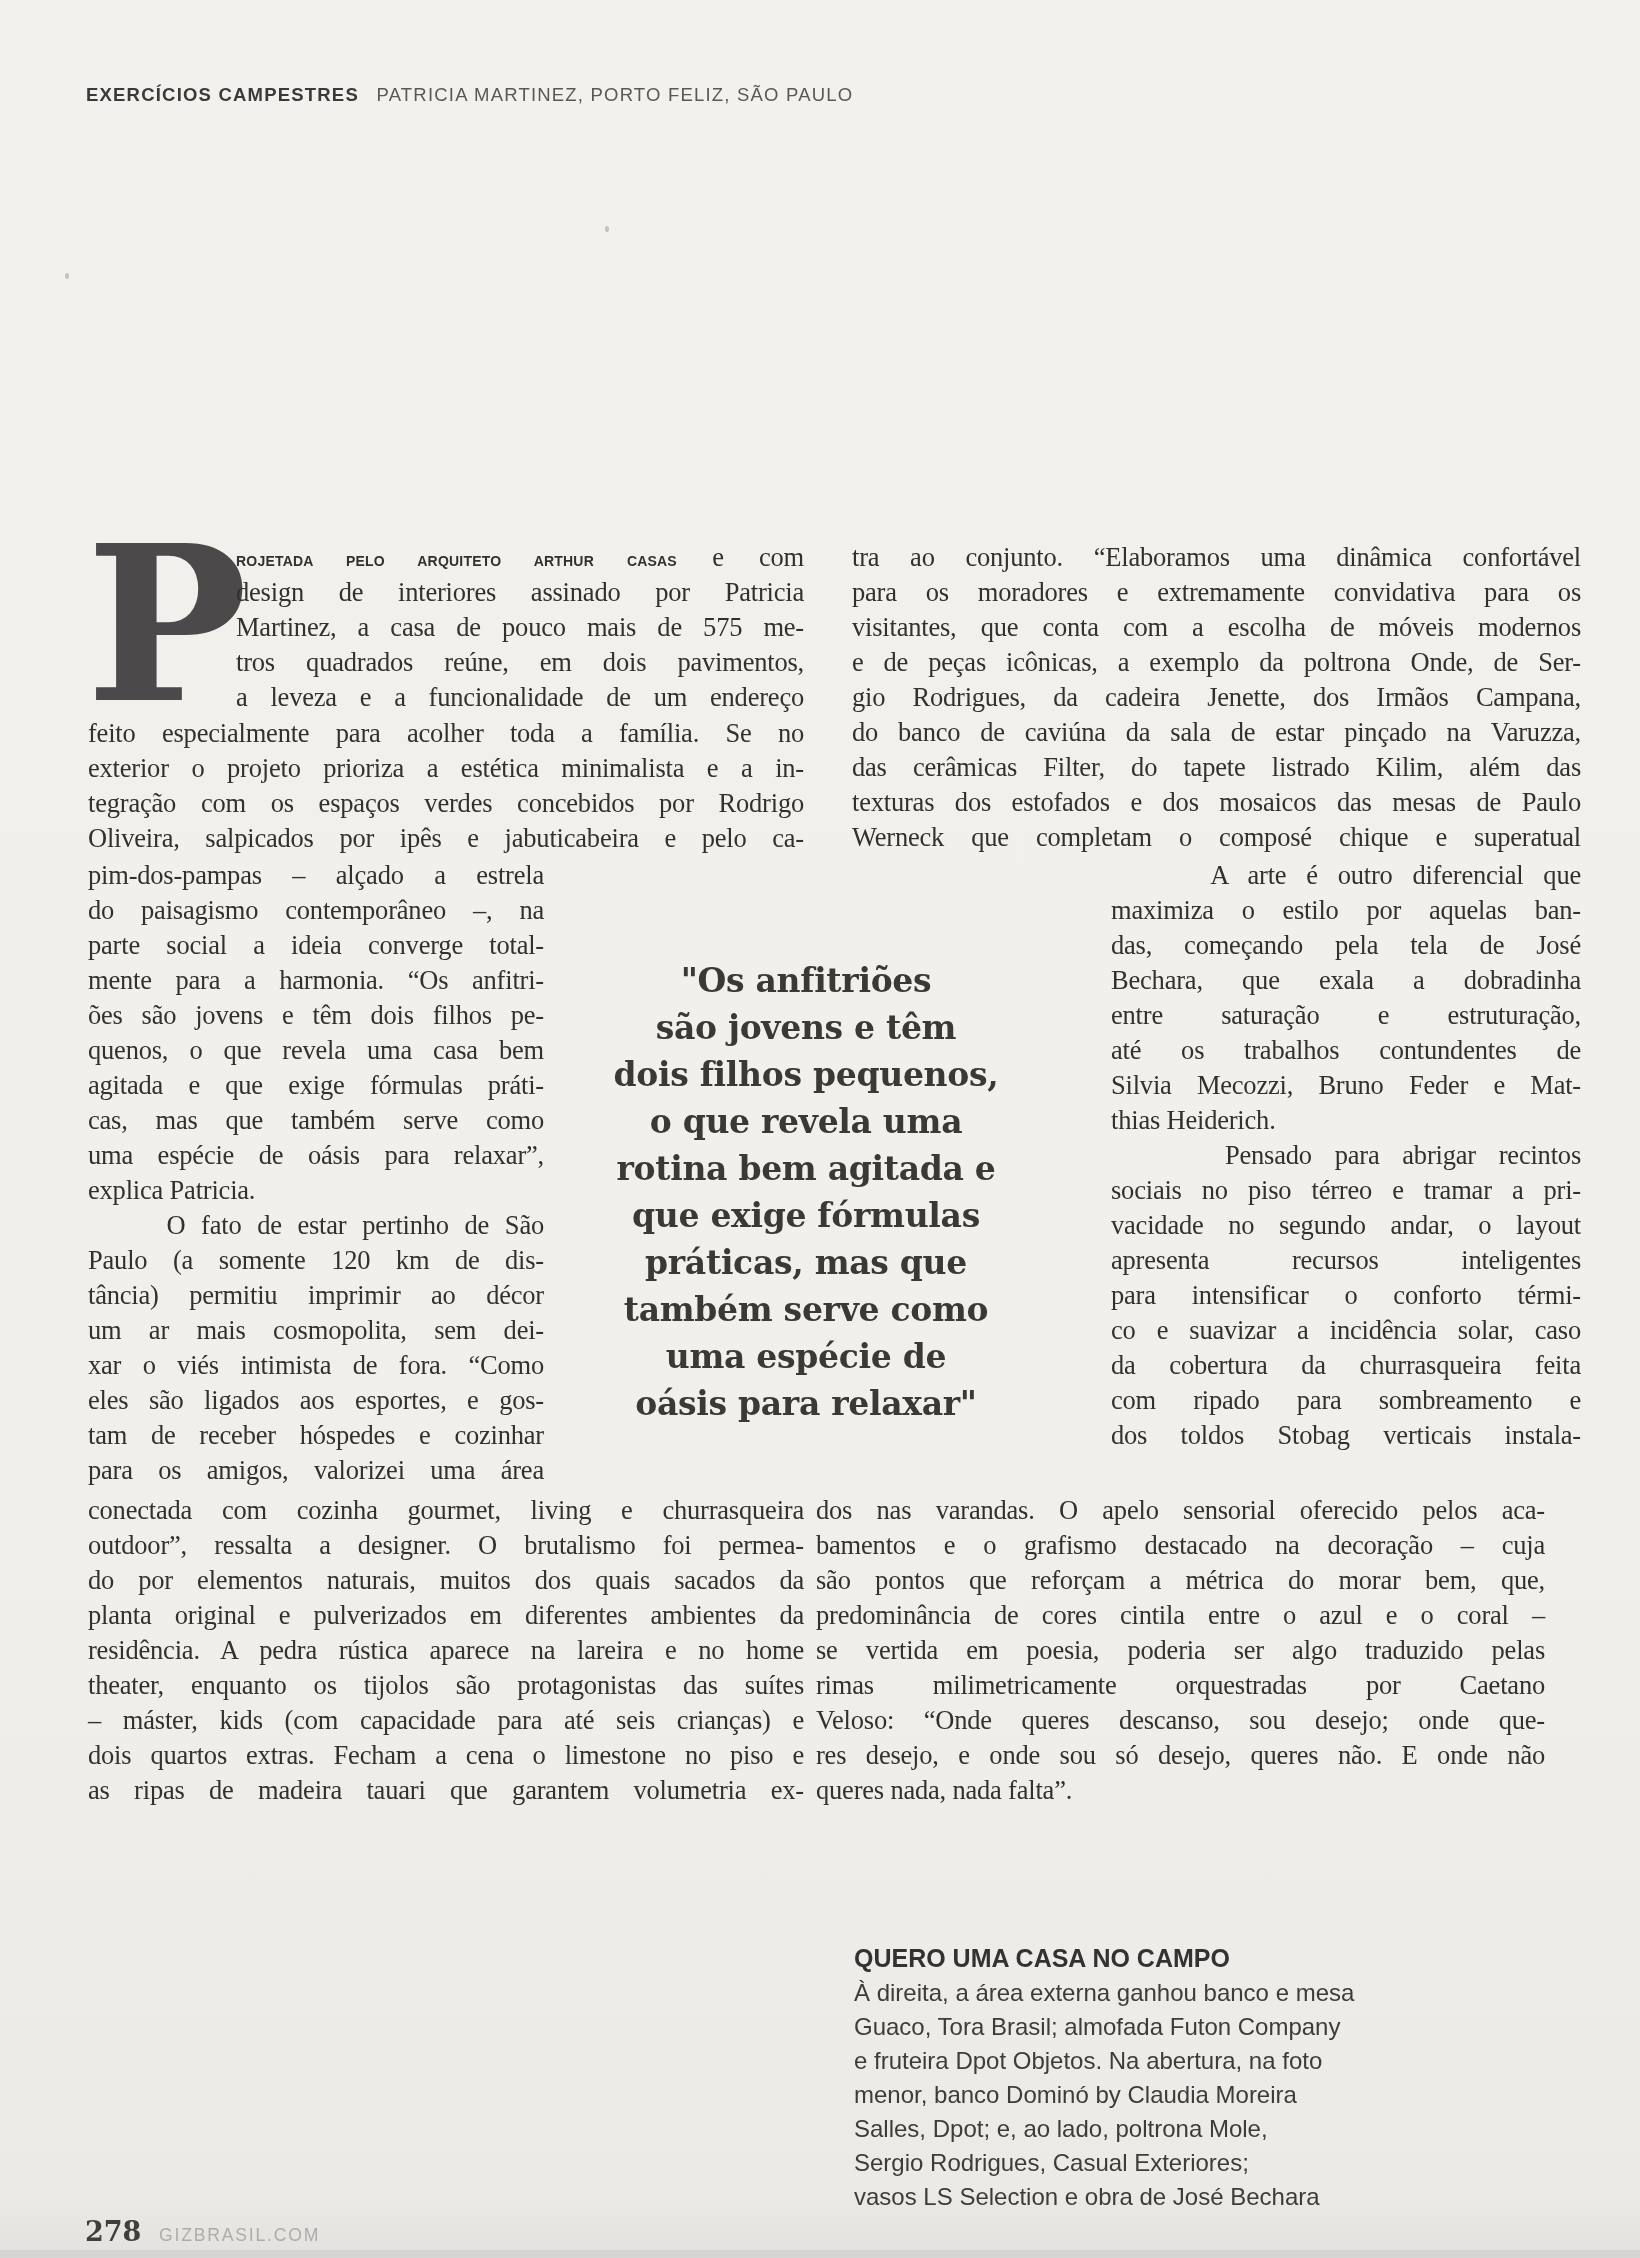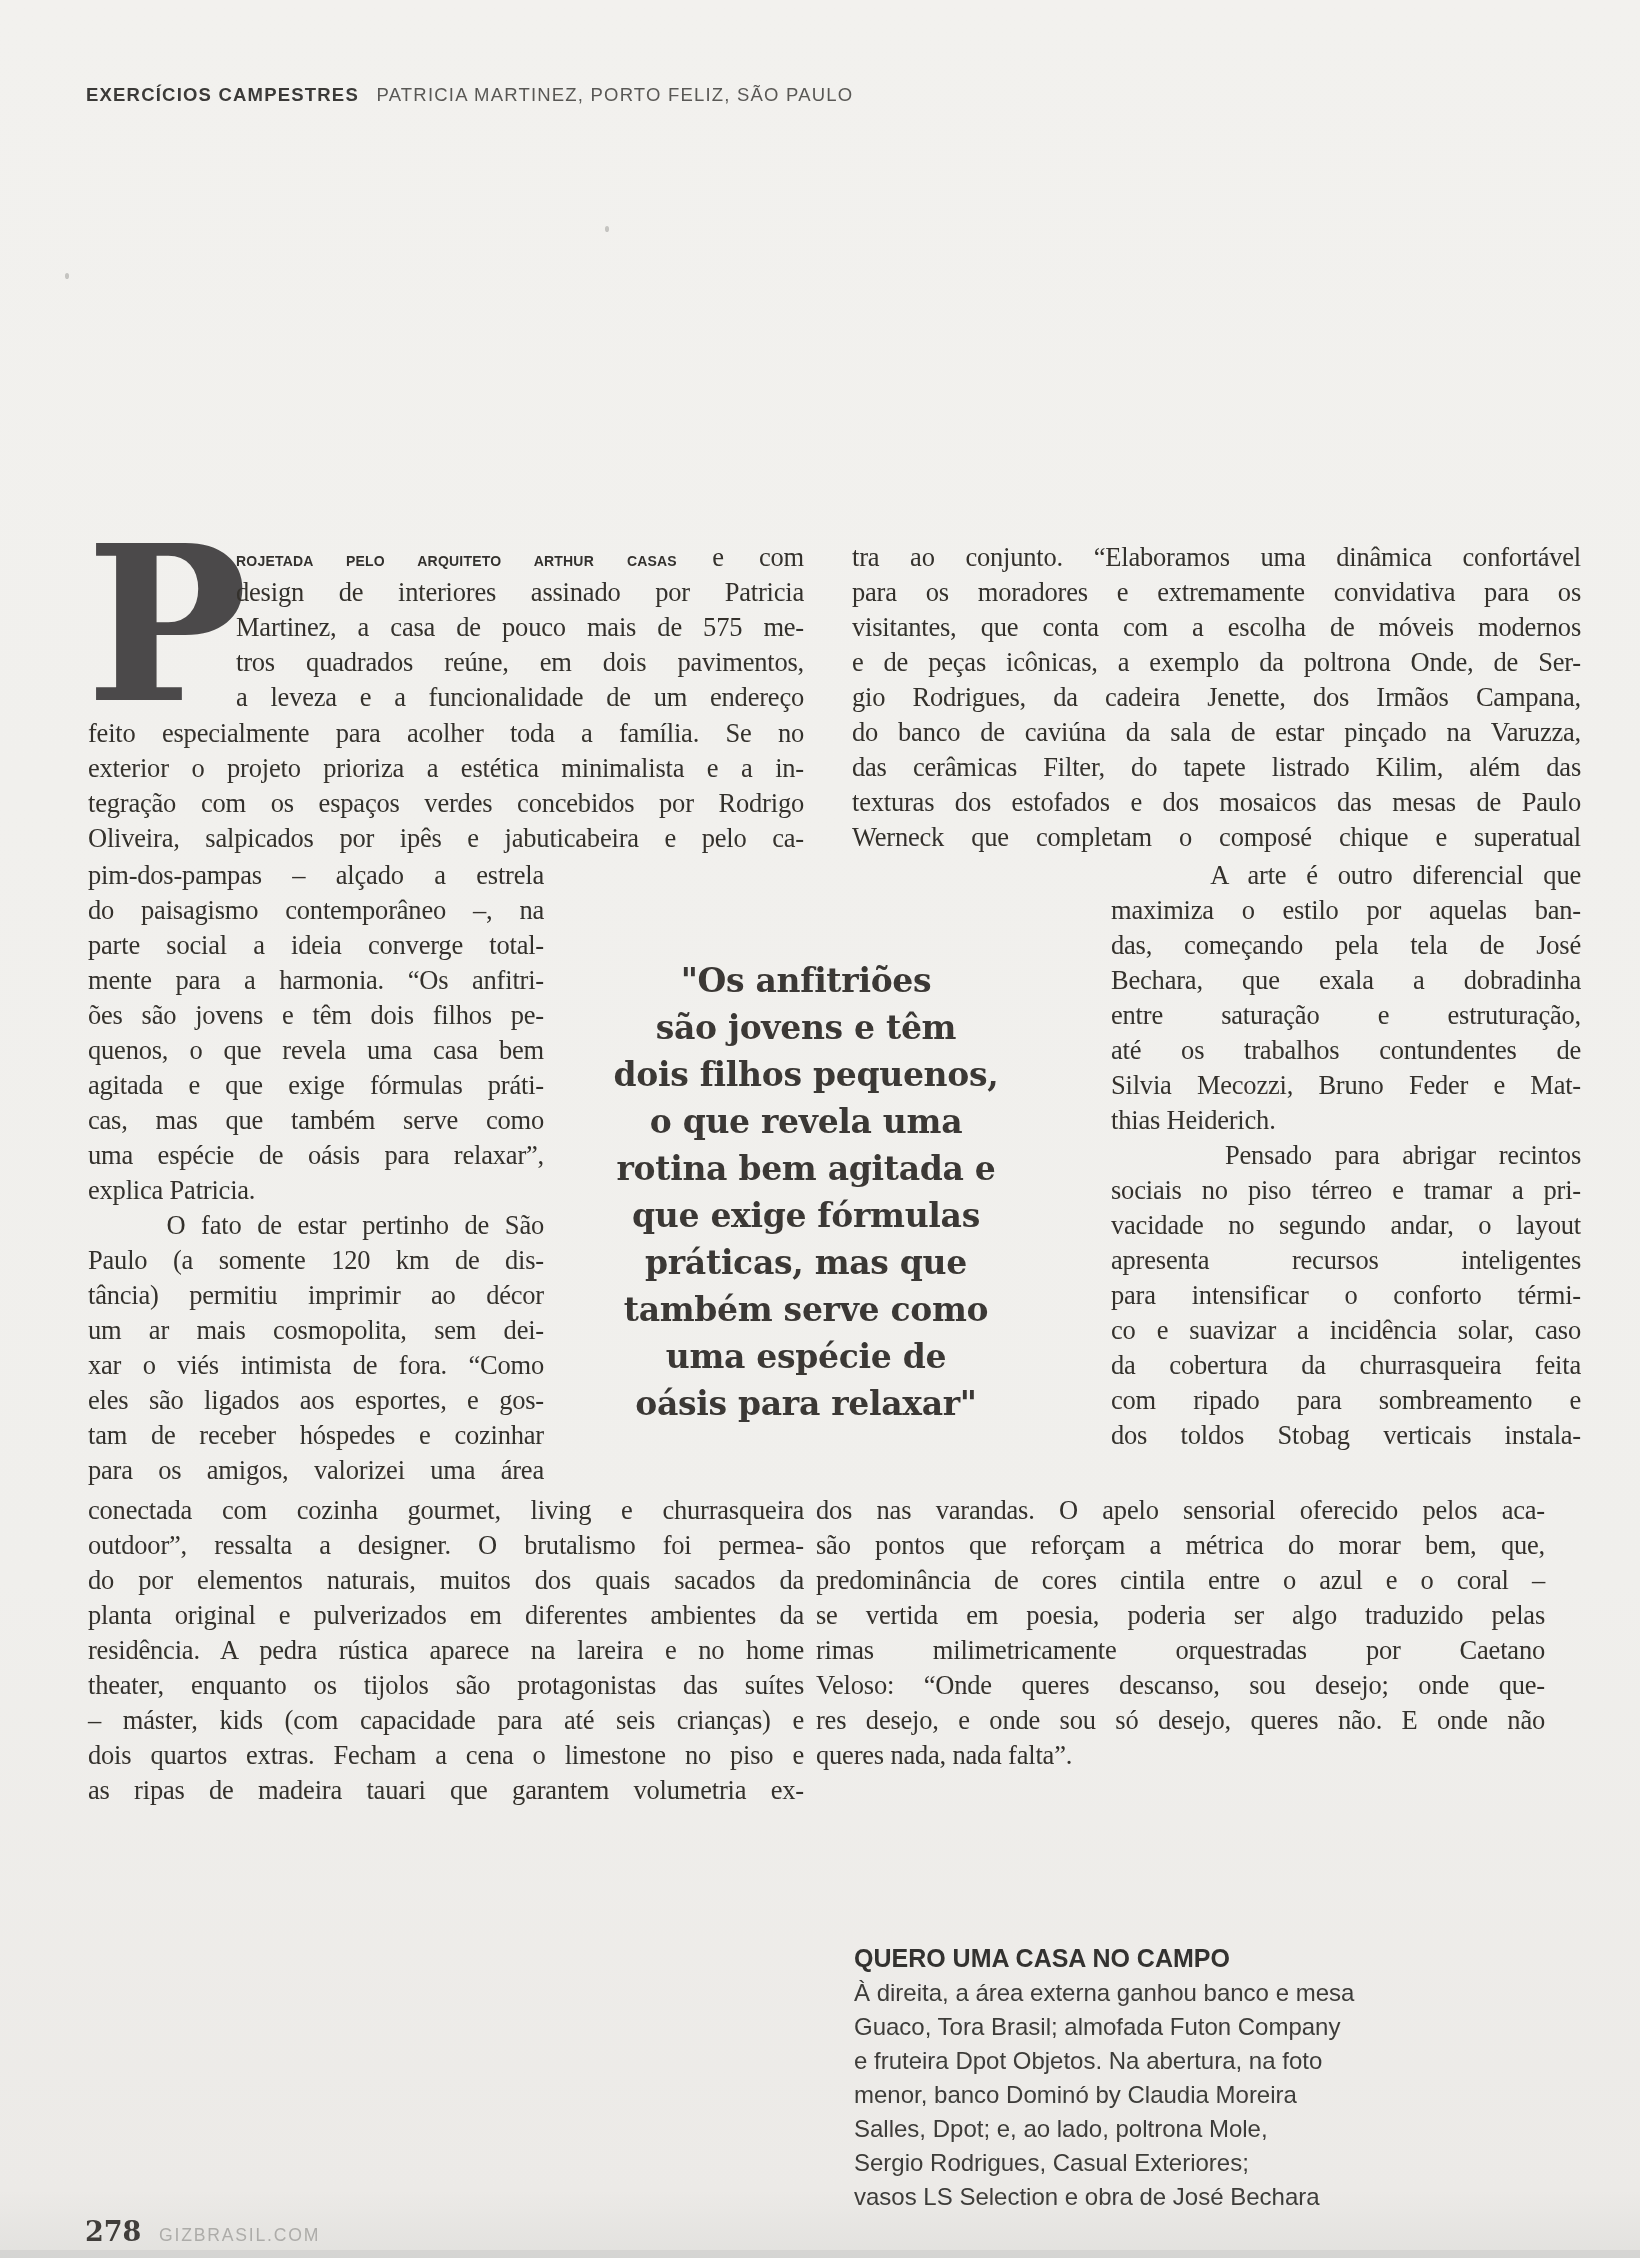--- a/index.html
+++ b/index.html
@@ -140,20 +140,21 @@
     <div class="jline">apresenta recursos inteligentes</div>
     <div class="jline">para intensificar o conforto térmi-</div>
     <div class="jline">co e suavizar a incidência solar, caso</div>
     <div class="jline">da cobertura da churrasqueira feita</div>
     <div class="jline">com ripado para sombreamento e</div>
     <div class="jline">dos toldos Stobag verticais instala-</div>
   </div>
 
 <div class="abs textblock" style="left:816px;top:1493px;width:729px;">
     <div class="jline">dos nas varandas. O apelo sensorial oferecido pelos aca-</div>
+    <div class="jline">bamentos e o grafismo destacado na decoração – cuja</div>
     <div class="jline">são pontos que reforçam a métrica do morar bem, que,</div>
     <div class="jline">predominância de cores cintila entre o azul e o coral –</div>
     <div class="jline">se vertida em poesia, poderia ser algo traduzido pelas</div>
     <div class="jline">rimas milimetricamente orquestradas por Caetano</div>
     <div class="jline">Veloso: “Onde queres descanso, sou desejo; onde que-</div>
     <div class="jline">res desejo, e onde sou só desejo, queres não. E onde não</div>
     <div class="jline plain">queres nada, nada falta”.</div>
   </div>
 
 <div class="abs" style="left:854px;top:1941px;width:538px;">

